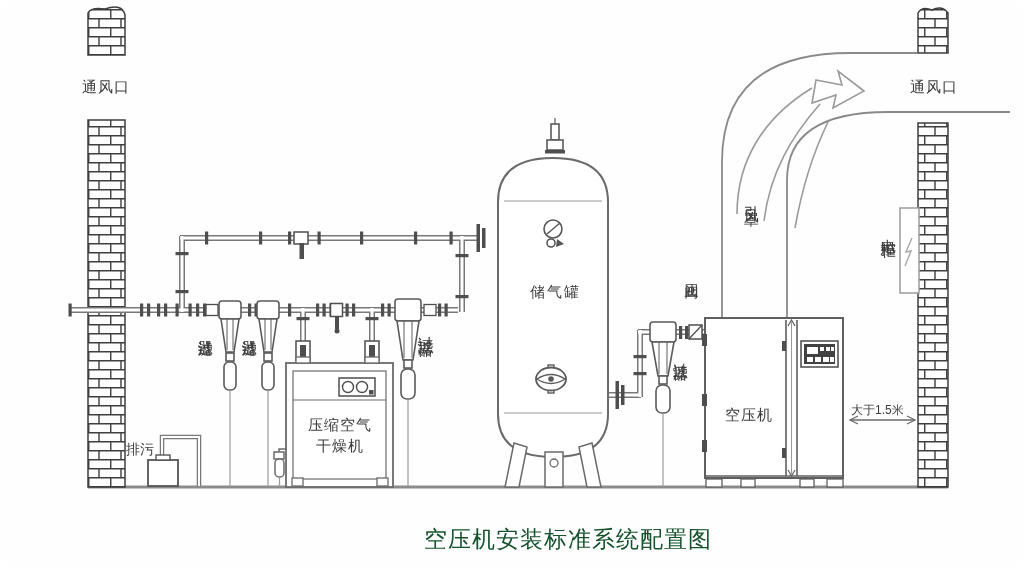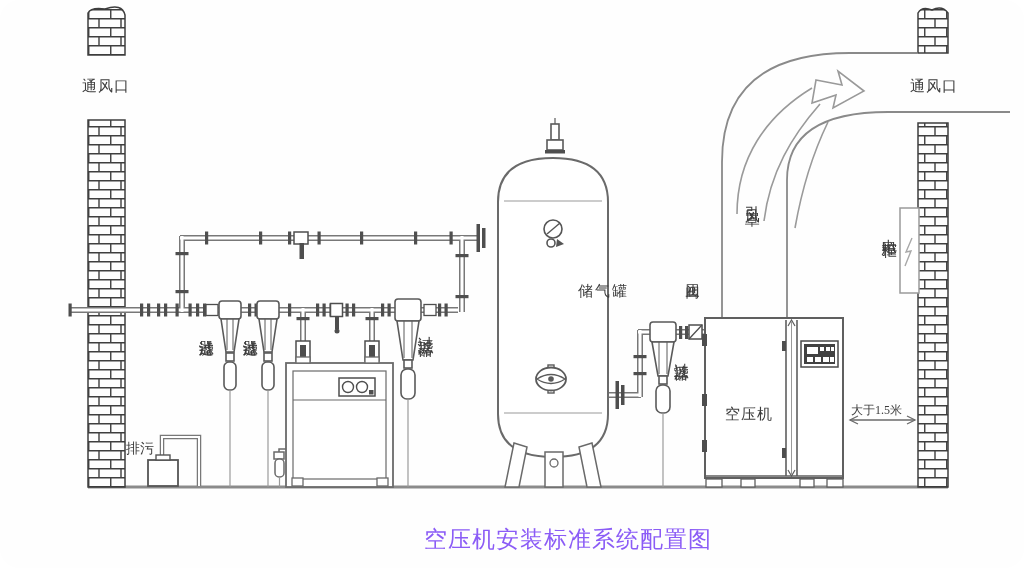--- a/index.html
+++ b/index.html
@@ -1,22 +1,22 @@
 <!DOCTYPE html>
 <html><head>
 <meta charset="utf-8">
 <style>
   html,body{margin:0;padding:0;background:#ffffff;}
   .stage{position:relative;width:1024px;height:568px;background:#fefefe;overflow:hidden;
-         font-family:Liberation Serif, serif;border-radius:19px;}
+         font-family:Liberation Sans, sans-serif;border-radius:19px;}
   .stage svg{position:absolute;left:0;top:0;}
   .lbl{position:absolute;color:#3c3c3c;white-space:nowrap;line-height:1.15;}
   .v{writing-mode:vertical-rl;text-orientation:upright;}
   .title{position:absolute;left:388px;top:524px;width:360px;text-align:center;
-         font-size:23px;color:#8b5cf6;letter-spacing:1px;}
+         font-size:23px;color:#14532d;letter-spacing:1px;}
   .dryertxt{position:absolute;left:287px;top:414px;width:106px;text-align:center;
             font-size:15px;color:#3c3c3c;line-height:21px;letter-spacing:1px;}
 </style>
 </head>
 <body>
 
 <div class="stage">
 
 <svg width="1024" height="568" viewBox="0 0 1024 568">
   <defs>
@@ -259,22 +259,26 @@
 <div class="lbl" style="left:82px;top:78px;font-size:15px;letter-spacing:1px;">通风口</div>
 <div class="lbl" style="left:910px;top:78px;font-size:15px;letter-spacing:1px;">通风口</div>
 
 <div class="lbl v" style="left:197px;top:329px;font-size:15px;">过滤器</div>
 <div class="lbl v" style="left:241px;top:329px;font-size:15px;">过滤器</div>
 <div class="lbl v" style="left:416px;top:323px;font-size:16px;letter-spacing:3px;">过滤器</div>
 <div class="lbl v" style="left:672px;top:351px;font-size:15px;letter-spacing:2px;">过滤器</div>
 
 <div class="lbl" style="left:126px;top:441px;font-size:14px;text-align:right;">排污</div>
 
-
-<div class="lbl" style="left:530px;top:283px;font-size:15px;letter-spacing:2px;margin-left:48px;">储气罐</div>
+<div class="dryertxt">
+  <div>压缩空气</div>
+  <div>干燥机</div>
+</div>
+
+<div class="lbl" style="left:530px;top:283px;font-size:15px;letter-spacing:2px;">储气罐</div>
 
 <div class="lbl v" style="left:684px;top:272px;font-size:14px;letter-spacing:1px;">止回阀</div>
 
 <div class="lbl" style="left:725px;top:406px;font-size:15px;letter-spacing:1px;text-align:center;">空压机</div>
 
 <div class="lbl v" style="left:743px;top:194px;font-size:15px;letter-spacing:3px;">引风罩</div>
 
 <div class="lbl v" style="left:880px;top:227px;font-size:15px;letter-spacing:2px;">电控柜</div>
 
 <div class="lbl" style="left:851px;top:404px;font-size:12px;">大于1.5米</div>

